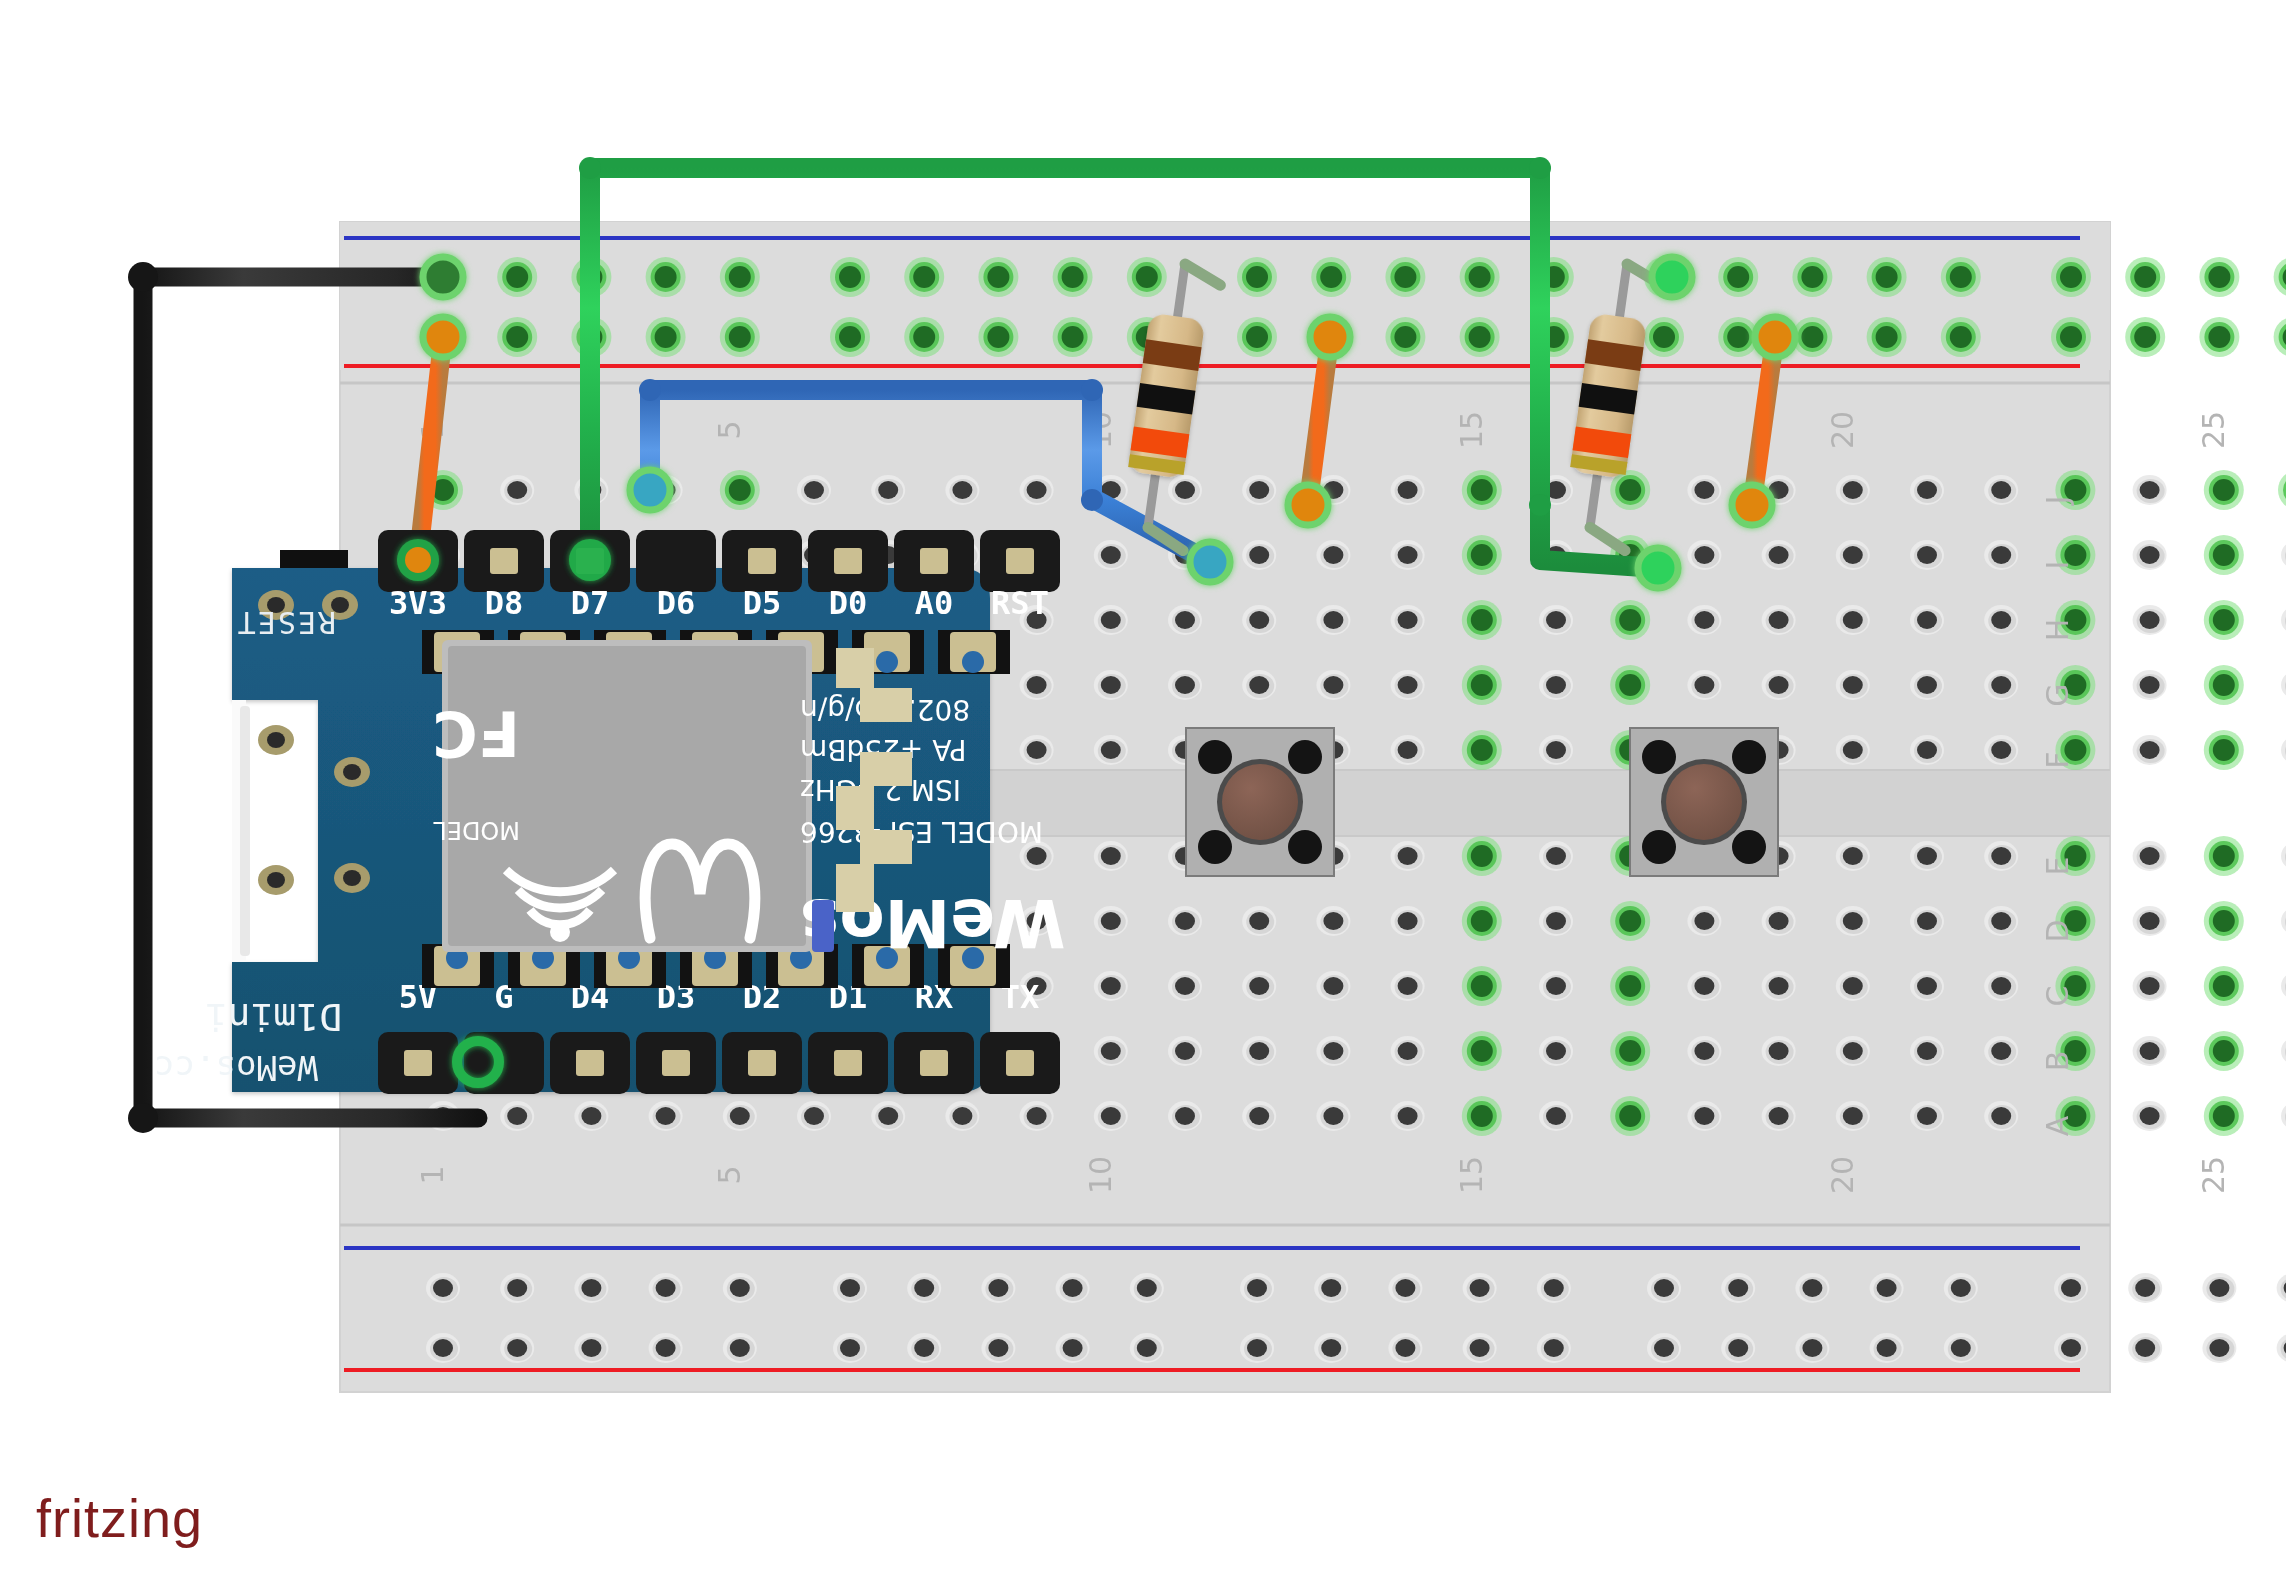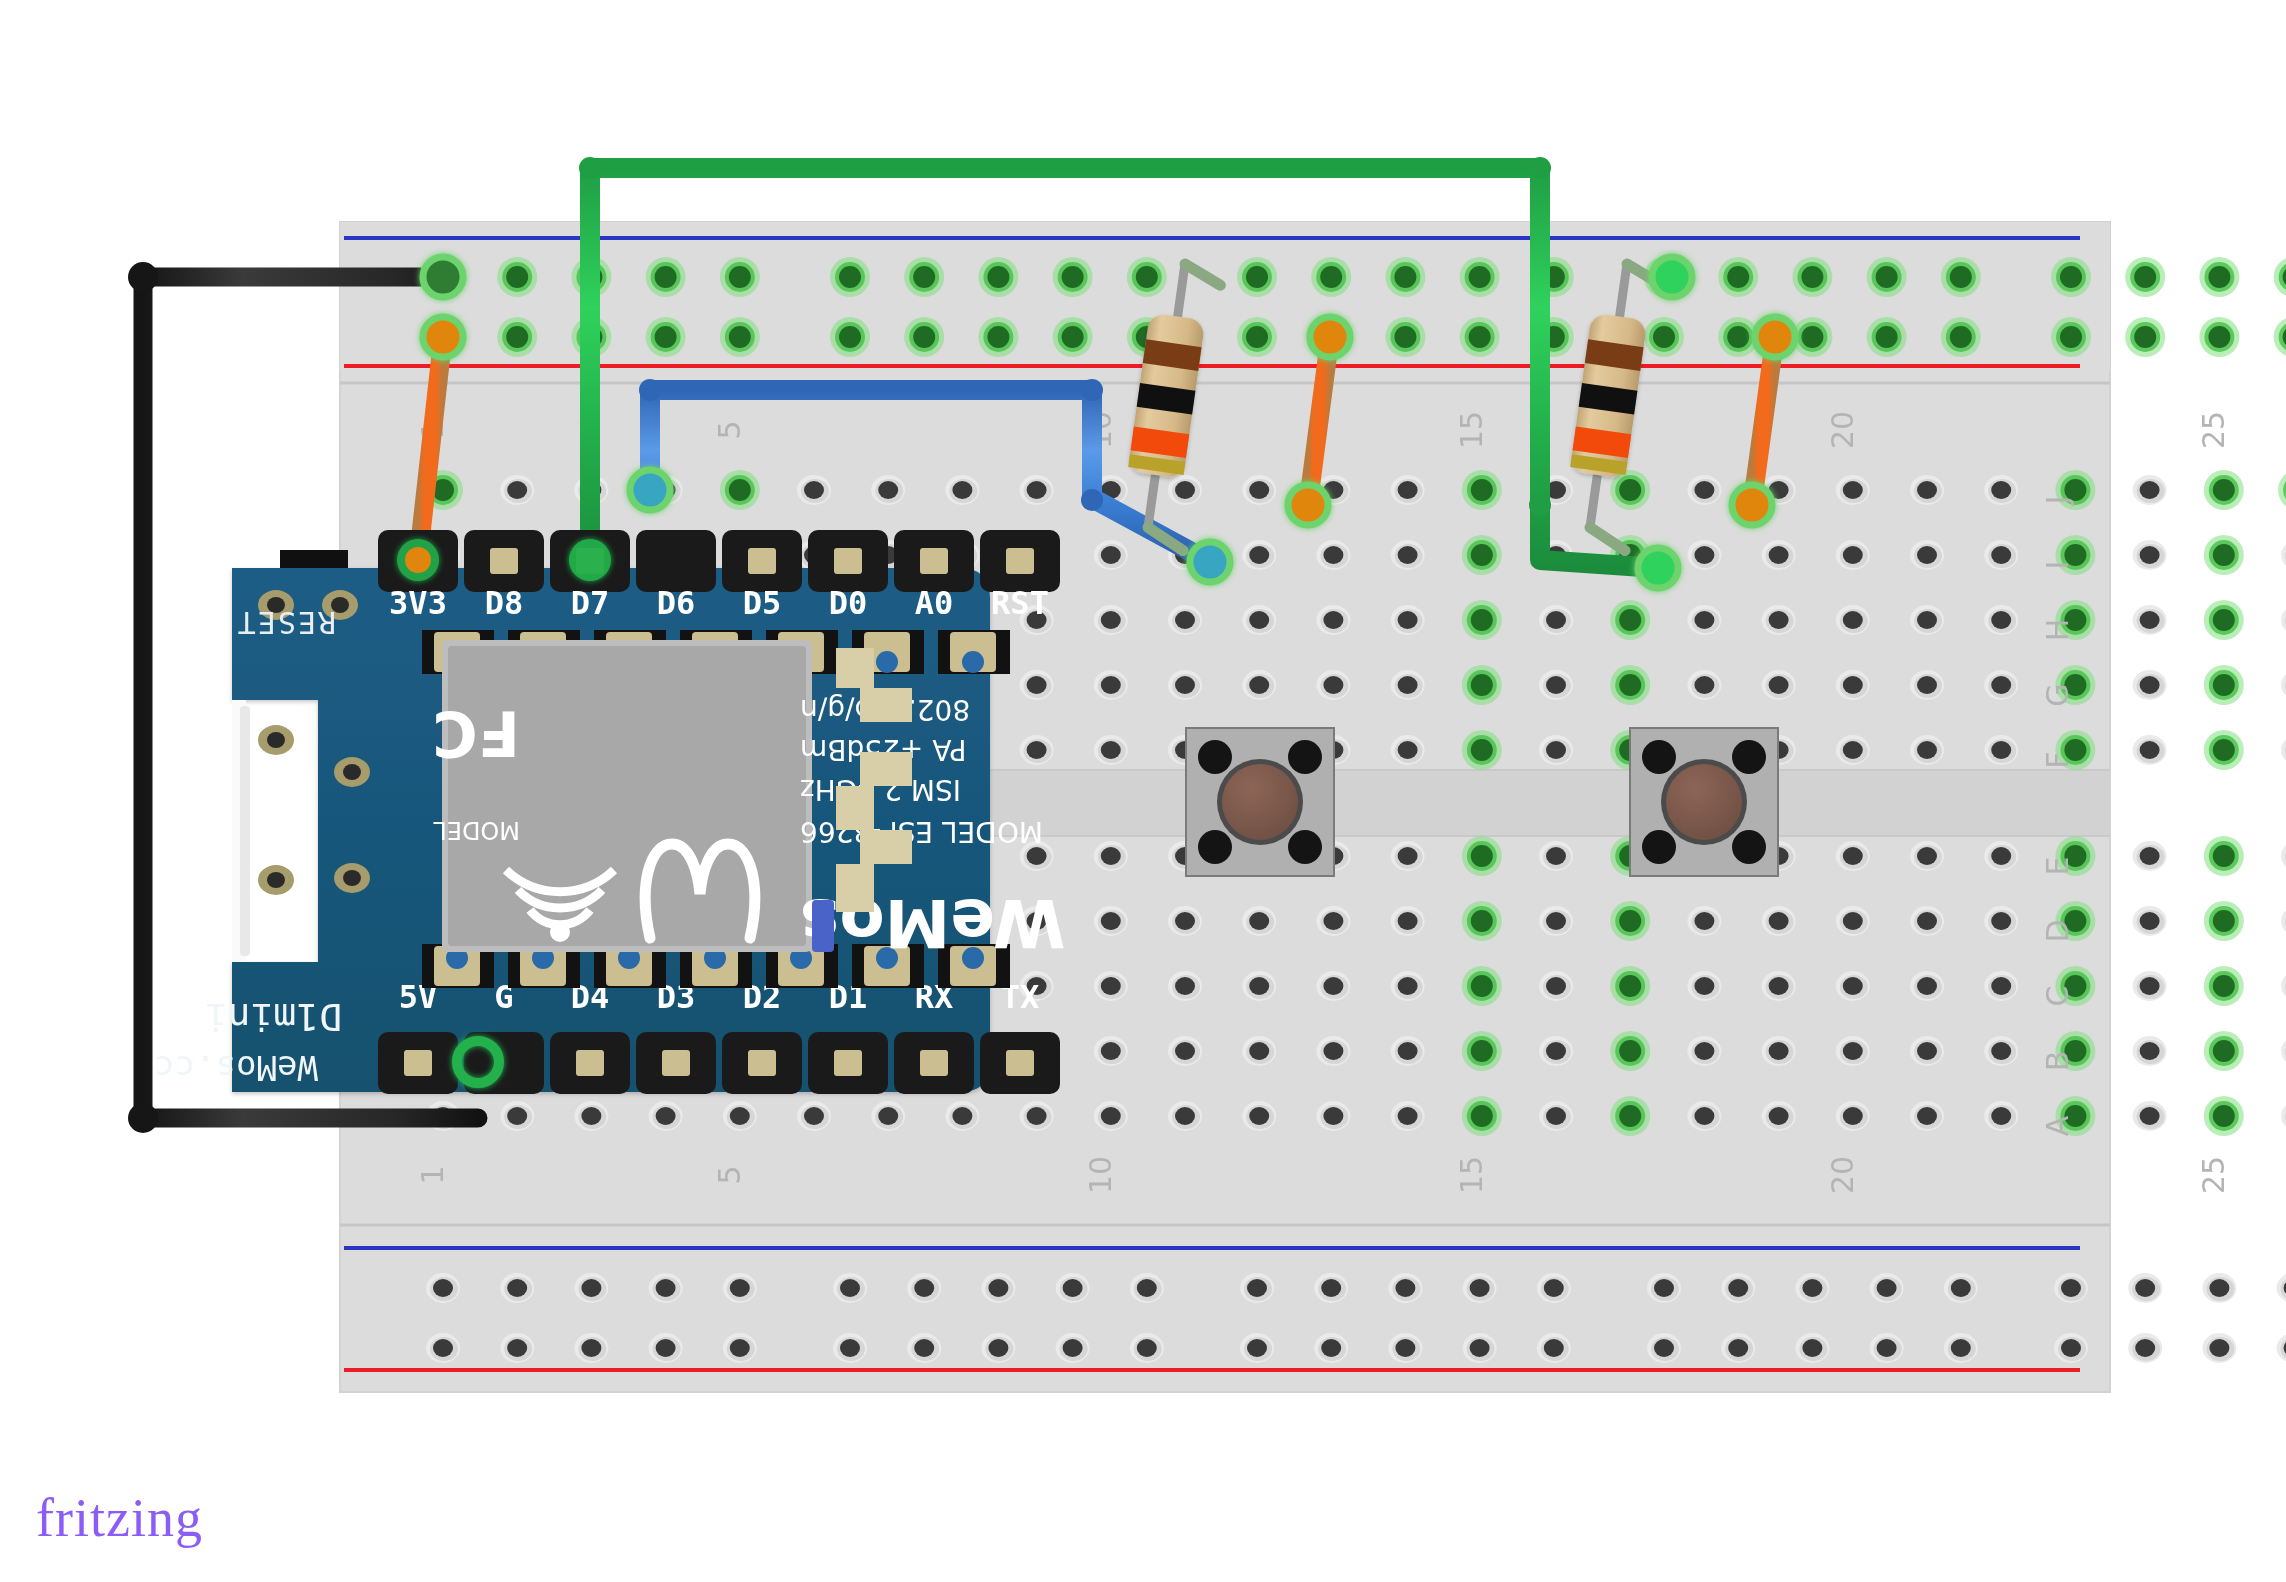--- a/index.html
+++ b/index.html
@@ -1,21 +1,21 @@
 <!DOCTYPE html>
 <html><head>
 <meta charset="utf-8">
 <style>
   html,body{margin:0;padding:0;background:#ffffff;}
   body{width:2286px;height:1582px;position:relative;overflow:hidden;
        font-family:"DejaVu Sans","Liberation Sans",sans-serif;}
   #stage{position:absolute;left:0;top:0;width:2286px;height:1582px;background:#fff;}
   svg.layer{position:absolute;left:0;top:0;width:2286px;height:1582px;overflow:visible;}
-  .fritz-logo{position:absolute;left:36px;top:1487px;color:#8b5cf6;
-      font-family:Liberation Serif, serif;
+  .fritz-logo{position:absolute;left:36px;top:1487px;color:#7f1d1d;
+      font-family:Liberation Sans, sans-serif;
       font-size:54px;letter-spacing:1px;font-weight:400;}
 </style>
 </head>
 <body>
 
 <div id="stage">
 
   <svg class="layer" viewBox="0 0 2286 1582">
     <defs>
       <linearGradient id="gwire" x1="0" y1="0" x2="0" y2="1">

